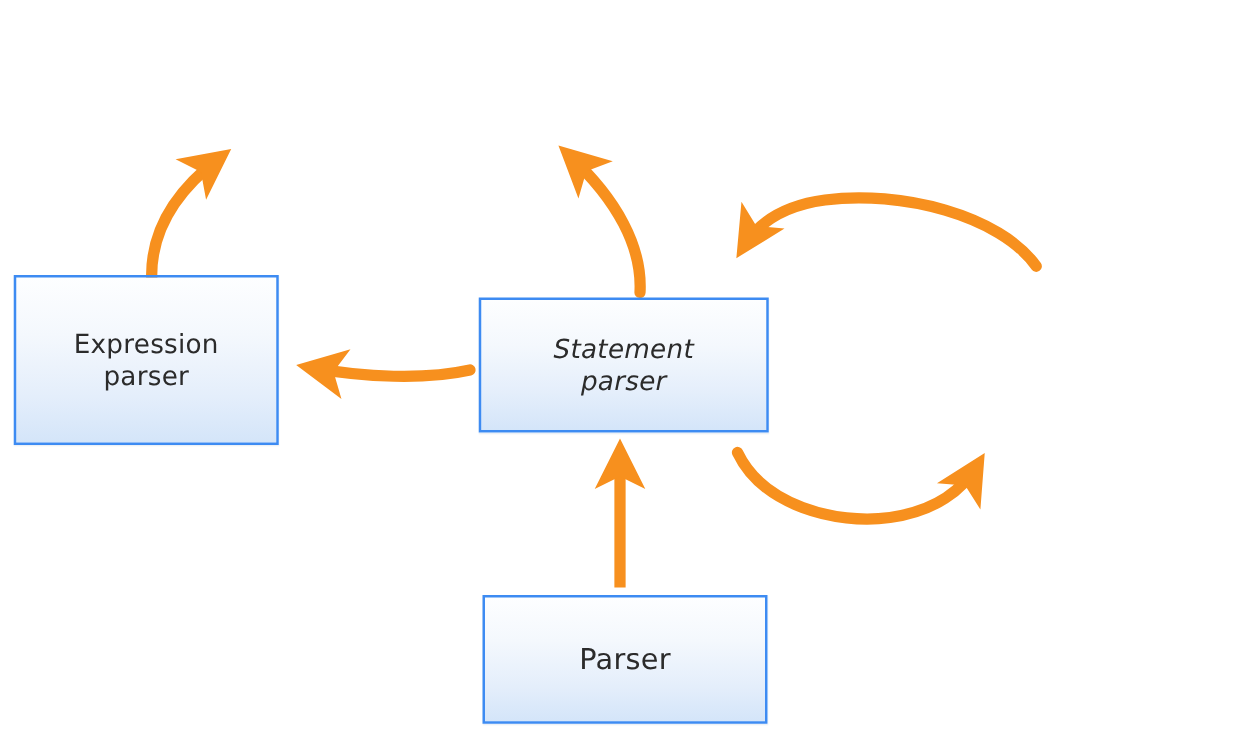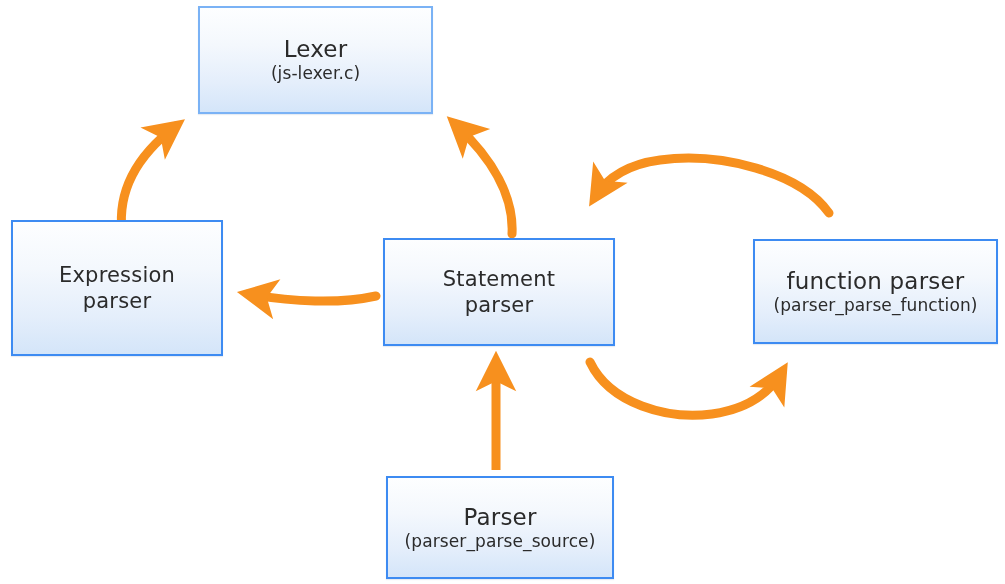--- a/index.html
+++ b/index.html
@@ -50,21 +50,21 @@
     white-space: pre-line;
   }
   .node-sub {
     font-size: 17px;
     line-height: 22px;
     letter-spacing: 0.1px;
   }
   
   #node-lexer      { left: 198px; top: 6px;   width: 235px; height: 108px; }
   #node-expression { left: 11px;  top: 220px; width: 212px; height: 136px; text-align: center; }
-  #node-statement  { left: 383px; top: 238px; width: 232px; height: 108px; }
+  #node-statement  { left: 383px; top: 238px; width: 232px; height: 108px; font-style: italic; }
   #node-function   { left: 753px; top: 239px; width: 245px; height: 105px; }
   #node-parser     { left: 386px; top: 476px; width: 228px; height: 103px; }
 
   #node-lexer .node-title      { font-size: 23px; }
   #node-function .node-title   { font-size: 23px; }
   #node-parser .node-title     { font-size: 23px; }
   #node-function .node-sub     { font-size: 17px; }
 </style>
 </head>
 <body>
@@ -84,38 +84,29 @@
 
     <path d="M 376 296 C 340 304, 292 302, 248 294" fill="none" stroke="#F7901E" stroke-width="9" stroke-linecap="round" marker-end="url(#ah)"></path>
 
     <path d="M 829 213 C 800 172, 720 152, 660 160 C 630 164, 608 176, 595 197" fill="none" stroke="#F7901E" stroke-width="9" stroke-linecap="round" marker-end="url(#ah)"></path>
 
     <path d="M 590 362 C 610 404, 668 420, 712 414 C 748 409, 770 392, 782 372" fill="none" stroke="#F7901E" stroke-width="9" stroke-linecap="round" marker-end="url(#ah)"></path>
 
     <path d="M 496 470 L 496 362" fill="none" stroke="#F7901E" stroke-width="9" stroke-linecap="butt" marker-end="url(#ah)"></path>
   </svg>
 
-  <div class="node" id="node-lexer" style="border-color:#7AB2F5">
-    <div class="node-title">Lexer</div>
-    <div class="node-sub">(js-lexer.c)</div>
-  </div>
 
   <div class="node" id="node-expression" style="border-color:#3D8BF2">
     <div class="node-title">Expression
 parser</div>
   </div>
 
   <div class="node" id="node-statement" style="border-color:#3D8BF2">
     <div class="node-title">Statement
 parser</div>
   </div>
 
-  <div class="node" id="node-function" style="border-color:#3D8BF2">
-    <div class="node-title">function parser</div>
-    <div class="node-sub">(parser_parse_function)</div>
-  </div>
 
   <div class="node" id="node-parser" style="border-color:#3D8BF2">
     <div class="node-title">Parser</div>
-    <div class="node-sub">(parser_parse_source)</div>
   </div>
 
 </div>
 
 </body></html>

